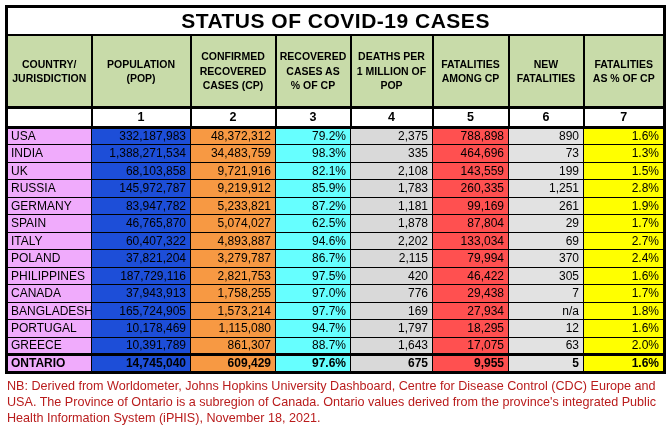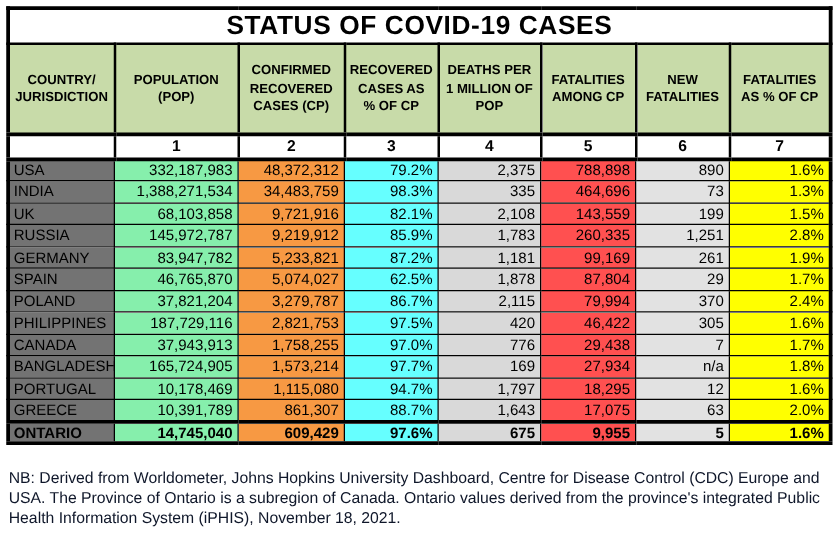--- a/index.html
+++ b/index.html
@@ -66,40 +66,40 @@
     border-bottom-width: 3px;
   }
   
   tr.data-row td {
     font-size: 12px;
     height: 17.5px;
     padding: 0 4px 0 3px;
     border-width: 1.5px;
   }
   tr.data-row td.num { text-align: right; }
-  tr.data-row td.country { text-align: left; background: #737373; }
-  td.c-pop    { background: #86efac; margin-left: 41px; }
+  tr.data-row td.country { text-align: left; background: #f0abfc; }
+  td.c-pop    { background: #1d4ed8; margin-left: 41px; }
   td.c-cp     { background: #f79943; }
   td.c-rec    { background: #66ffff; }
   td.c-deaths { background: #d9d9d9; }
   td.c-fat    { background: #ff5050; }
   td.c-new    { background: #e2e2e2; }
   td.c-pct    { background: #ffff00; margin-top: 18px; }
   tr.total-row td {
     font-weight: bold;
     border-top-width: 3px;
     border-bottom-width: 3px;
   }
   
   table.covid { border: 3px solid #000; }
   .footnote {
-    margin: 18px 6px 0 7px;
+    margin: 4px 6px 0 7px;
     font-size: 12.6px;
     line-height: 1.28;
-    color: #0f172a;
+    color: #b91c1c;
   }
 </style>
 </head>
 <body>
 
 <div class="page">
   <table class="covid">
     <colgroup>
       <col style="width:85px">
         <col style="width:99px">
@@ -201,20 +201,30 @@
           <td class="country">SPAIN</td>
           <td class="num c-pop">46,765,870</td>
           <td class="num c-cp">5,074,027</td>
           <td class="num c-rec">62.5%</td>
           <td class="num c-deaths">1,878</td>
           <td class="num c-fat">87,804</td>
           <td class="num c-new">29</td>
           <td class="num c-pct">1.7%</td>
         </tr>
         <tr class="data-row">
+          <td class="country">ITALY</td>
+          <td class="num c-pop">60,407,322</td>
+          <td class="num c-cp">4,893,887</td>
+          <td class="num c-rec">94.6%</td>
+          <td class="num c-deaths">2,202</td>
+          <td class="num c-fat">133,034</td>
+          <td class="num c-new">69</td>
+          <td class="num c-pct">2.7%</td>
+        </tr>
+        <tr class="data-row">
           <td class="country">POLAND</td>
           <td class="num c-pop">37,821,204</td>
           <td class="num c-cp">3,279,787</td>
           <td class="num c-rec">86.7%</td>
           <td class="num c-deaths">2,115</td>
           <td class="num c-fat">79,994</td>
           <td class="num c-new">370</td>
           <td class="num c-pct">2.4%</td>
         </tr>
         <tr class="data-row">

